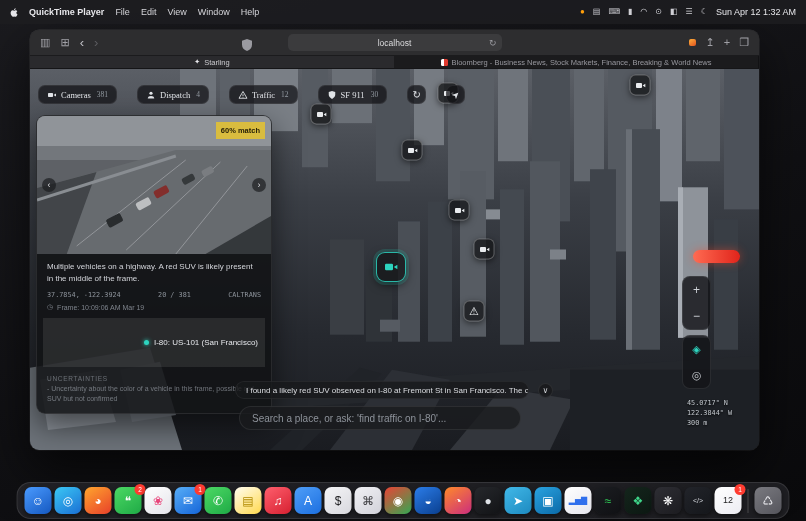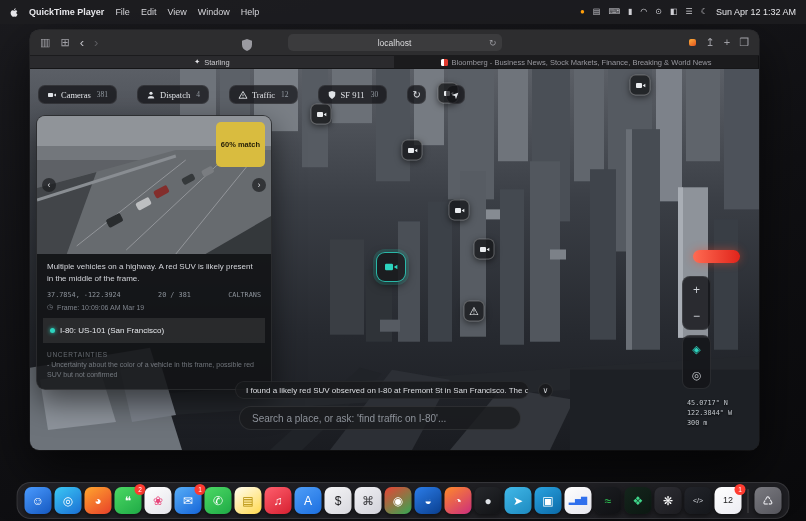--- a/index.html
+++ b/index.html
@@ -83,32 +83,32 @@
     background:rgba(17,18,21,.87); border:1px solid rgba(255,255,255,.09);
     box-shadow:0 12px 30px rgba(0,0,0,.55); overflow:hidden; z-index:9; }
   .panel-header { height:18px; display:flex; align-items:center; gap:5px; padding:0 8px;
     font-size:8.5px; color:#eaebef; }
   .live-dot { width:5px; height:5px; border-radius:50%; background:#2dd4bf;
     box-shadow:0 0 4px #2dd4bf; flex:none; }
   .panel-close { margin-left:auto; color:#8d8f96; font-size:8px; }
   .panel-image { position:relative; height:138px; background:#6a6e73; }
   .panel-image svg { position:absolute; inset:0; width:100%; height:100%; }
   .match-badge { position:absolute; top:6px; right:6px; background:#d9bc3f; color:#241e07;
-    font-size:7.5px; font-weight:bold; padding:18px 5px; border-radius:5px; z-index:2; }
+    font-size:7.5px; font-weight:bold; padding:4px 5px; border-radius:0; z-index:2; }
   .nav-arrow { position:absolute; top:50%; transform:translateY(-50%); width:14px; height:14px;
     border-radius:50%; background:rgba(25,26,29,.68); color:#dddee2; display:flex;
     align-items:center; justify-content:center; font-size:9px; z-index:2; }
   .nav-arrow.prev { left:5px; } .nav-arrow.next { right:5px; }
   .panel-desc { padding:7px 10px 4px; font-size:8px; color:#d3d5da; line-height:1.45; }
   .panel-meta { display:flex; justify-content:space-between; align-items:center;
     padding:3px 10px 1px; font-family:"DejaVu Sans Mono", monospace; font-size:6.8px; color:#8d939b; }
   .panel-frame { display:flex; align-items:center; gap:4px; padding:3px 10px 5px;
     font-size:7px; color:#7e848c; }
-  .panel-next { margin:2px 6px 4px; padding:8px 7px; background:rgba(255,255,255,.09);
-    border-radius:0; font-size:8px; color:#e4e6ea; display:flex; align-items:center; gap:5px; }
+  .panel-next { margin:2px 6px 4px; padding:20px 7px; background:rgba(255,255,255,.09);
+    border-radius:0; font-size:8px; color:#e4e6ea; display:flex; align-items:center; gap:5px;justify-content:flex-end; }
   .panel-uncert { padding:4px 10px 9px; opacity:.6; }
   .uncert-title { font-size:6.5px; letter-spacing:.7px; color:#9aa0a9; margin-bottom:2px; }
   .uncert-text { font-size:7px; color:#aab0b9; line-height:1.4; }
 
   
   .alert-pill { position:absolute; left:663px; top:181px; width:47px; height:13px;
     border-radius:7px; background:linear-gradient(90deg,#ff6b52,#e0241b);
     box-shadow:0 0 10px rgba(255,70,40,.45); z-index:8; }
   .ctrl-group { position:absolute; left:652px; width:29px; background:rgba(20,21,25,.82);
     border:1px solid rgba(255,255,255,.09); border-radius:8px; display:flex;

